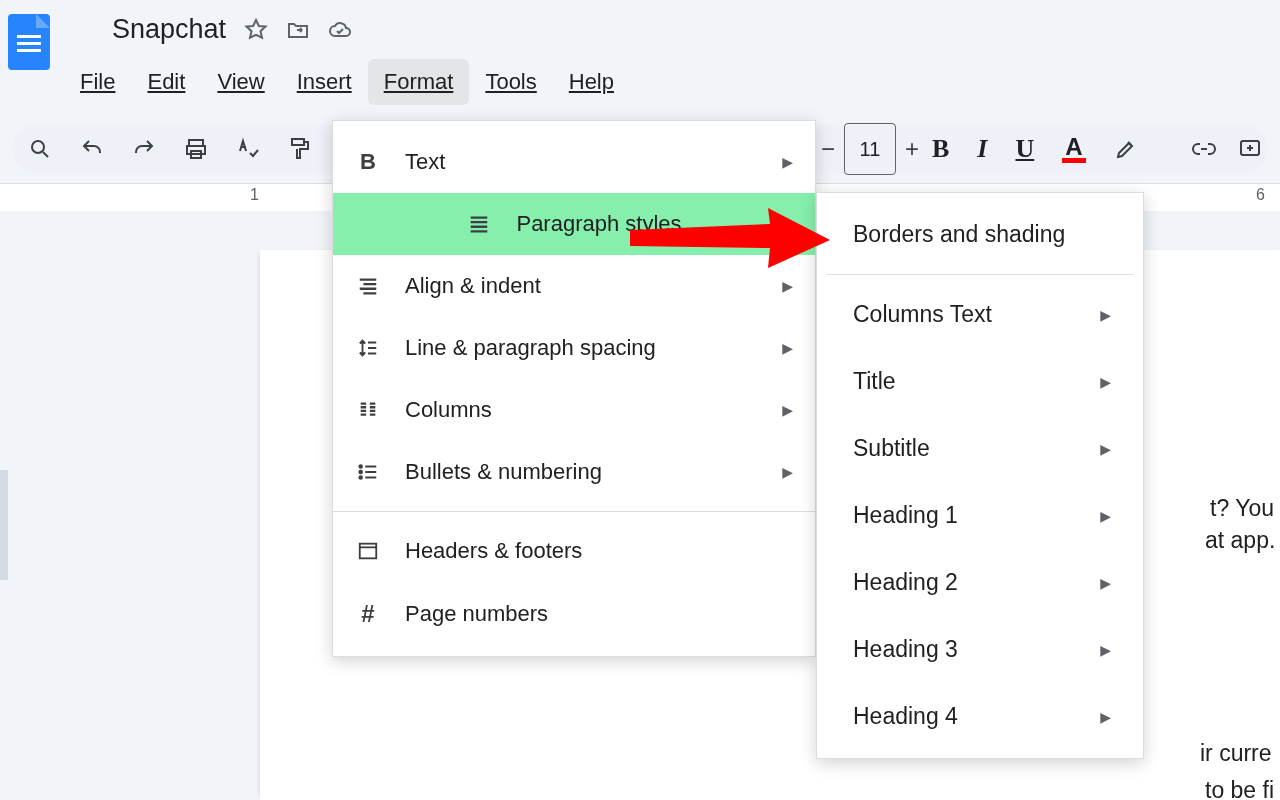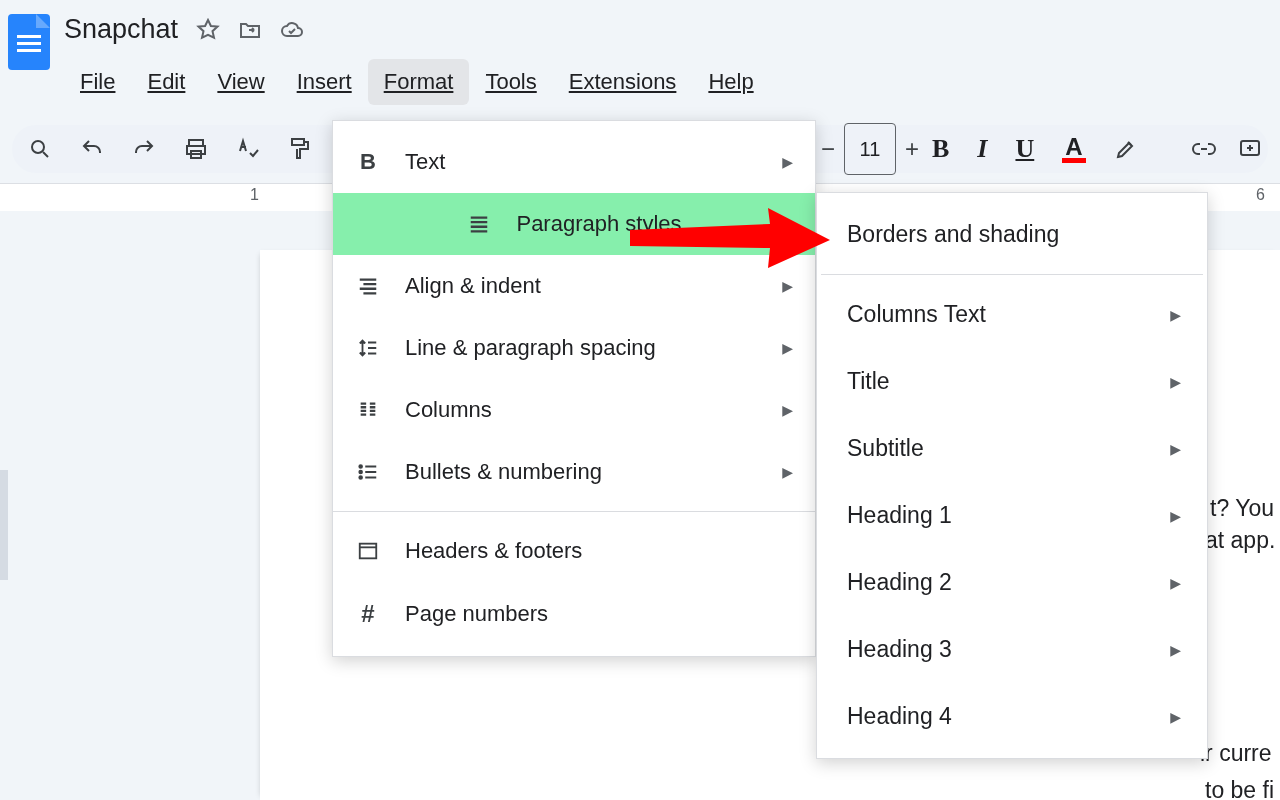--- a/index.html
+++ b/index.html
@@ -41,20 +41,21 @@
   }
   .title-row {
     display: flex;
     align-items: center;
     gap: 18px;
   }
   .doc-title {
     font-size: 27px;
     color: #202124;
     padding: 4px 0;
+    margin-left: 48px;
   }
   .title-icons { display: flex; gap: 18px; }
   .title-icons .t-icon { width: 24px; height: 24px; color: #5f6368; }
   .menubar {
     display: flex;
     gap: 0;
     margin-top: 10px;
     text-decoration: underline;
   }
   .menu-item {
@@ -135,25 +136,25 @@
     cursor: pointer;
     position: relative;
   }
   .drop-item.highlight { background: #86efac; justify-content: center; }
   .drop-item .ico { width: 26px; display:flex; justify-content:center; color:#3c4043;}
   .drop-item .arrow { position:absolute; right:22px; color:#5f6368; font-size:14px;}
   .drop-sep { height:1px; background:#dadce0; margin: 8px 0;}
   .submenu {
     position: absolute;
     top: 192px; left: 816px;
-    width: 392px;
+    width: 328px;
     background: #fff;
     border: 1px solid #dadce0;
     box-shadow: 0 4px 16px rgba(0,0,0,.18);
-    padding: 8px 4px;
+    padding: 8px 10px;
     z-index: 60;
   }
   .sub-item {
     padding: 20px 26px;
     font-size: 23px;
     color: #202124;
     position: relative;
     cursor: pointer;
   }
   .sub-item .arrow { position:absolute; right:22px; color:#5f6368; font-size:14px; top: 26px;}
@@ -198,21 +199,20 @@
         </span>
       </div>
     </div>
     <div class="menubar">
       <span class="menu-item">File</span>
       <span class="menu-item">Edit</span>
       <span class="menu-item">View</span>
       <span class="menu-item">Insert</span>
       <span class="menu-item active">Format</span>
       <span class="menu-item">Tools</span>
-      <span class="menu-item">Extensions</span>
       <span class="menu-item">Help</span>
     </div>
   </div>
 </div>
 
 <div class="toolbar-area">
   <span class="tb">
       <svg viewBox="0 0 24 24" fill="none" stroke="currentColor" stroke-width="2">
         <circle cx="10" cy="10" r="6"></circle>
         <path d="M20 20l-5-5"></path>

